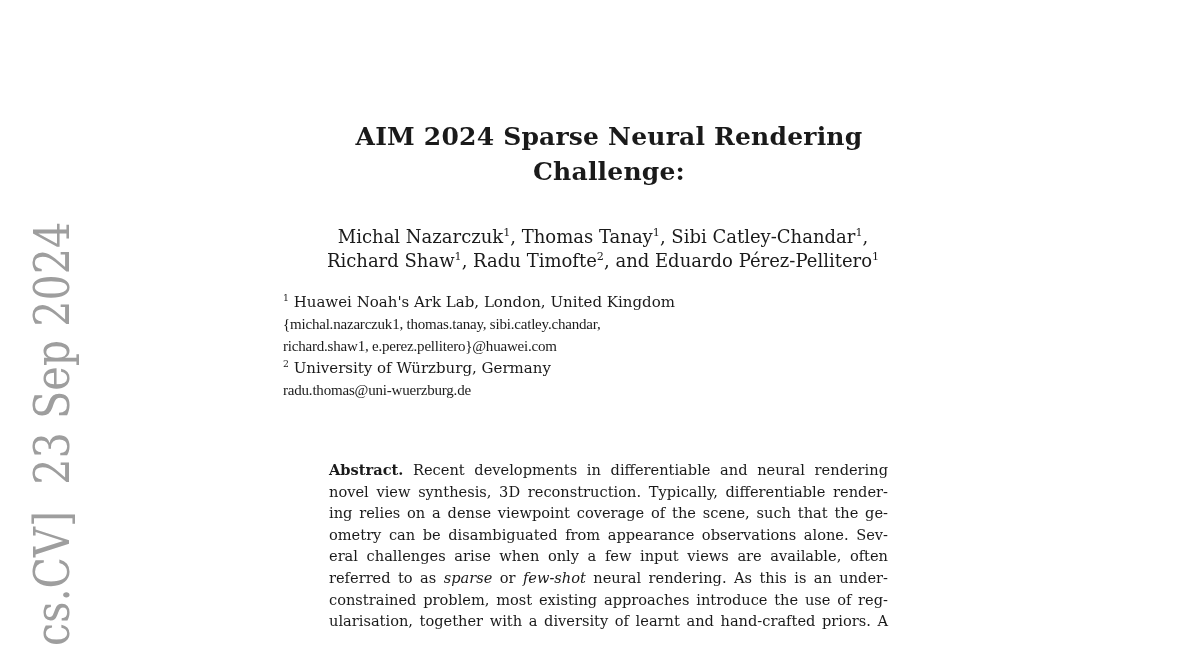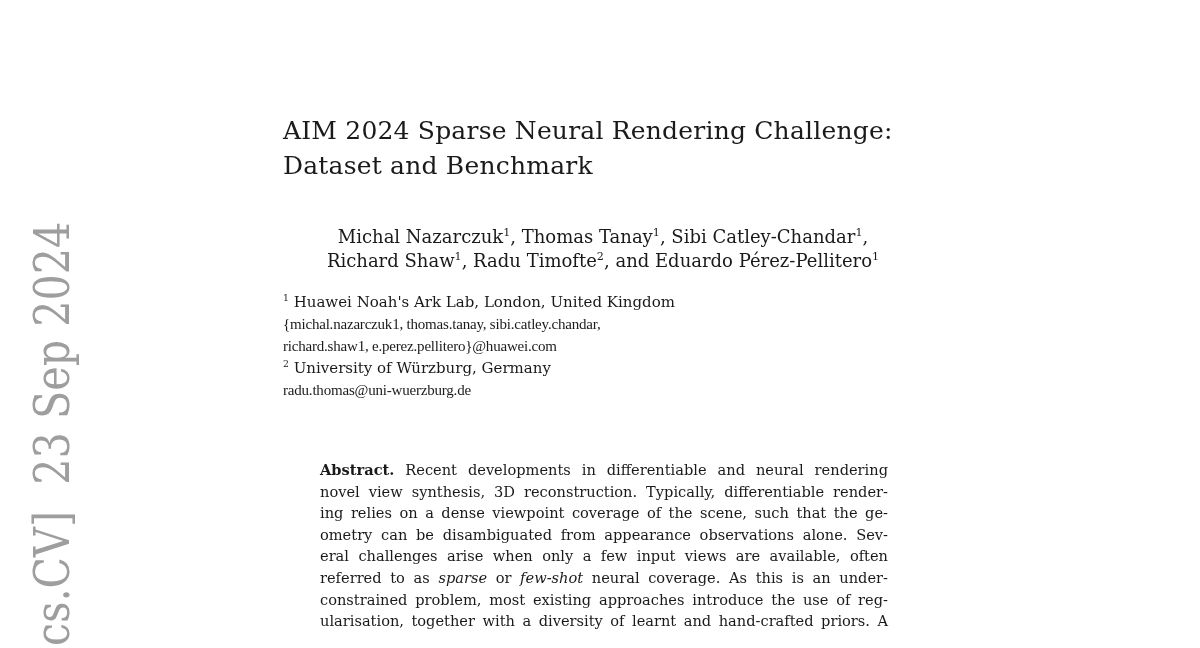--- a/index.html
+++ b/index.html
@@ -34,23 +34,24 @@
     left: 283px;
     top: 0;
     width: 640px;
     height: 648px;
   }
   .title {
     position: absolute;
     top: 113px;
     left: 0;
     width: 100%;
-    margin: 0;
+    margin: 6px;
+    text-align: center;
     font-size: 25px;
-    font-weight: normal;
+    font-weight: bold;
     line-height: 35px;
     letter-spacing: 0.2px;
   }
   .authors {
     position: absolute;
     top: 225px;
     left: 0;
     width: 100%;
     text-align: center;
     font-size: 18px;
@@ -77,41 +78,41 @@
     width: 568px;
     font-size: 14.6px;
     line-height: 21.6px;
   }
   .abs-line {
     text-align: justify;
     text-align-last: justify;
     white-space: normal;
     height: 21.6px;
     overflow: visible;
+    margin-left: 9px;
   }
   .sup {
     vertical-align: super;
     font-size: 0.62em;
     line-height: 0;
   }
   em { font-style: italic; }
   strong { font-weight: bold; }
 </style>
 </head>
 <body>
 
 <div class="page">
 
   <div class="watermark">[cs.CV]  23 Sep 2024</div>
 
   <div class="content">
 
     <h1 class="title">
       <div>AIM 2024 Sparse Neural Rendering Challenge:</div>
-      <div>Dataset and Benchmark</div>
     </h1>
 
     <div class="authors">
         <div class="author-line"><span>Michal Nazarczuk</span><span class="sup">1</span><span>, Thomas Tanay</span><span class="sup">1</span><span>, Sibi Catley-Chandar</span><span class="sup">1</span><span>,</span></div>
         <div class="author-line"><span>Richard Shaw</span><span class="sup">1</span><span>, Radu Timofte</span><span class="sup">2</span><span>, and Eduardo Pérez-Pellitero</span><span class="sup">1</span></div>
       </div>
 
     <div class="affiliations">
         <div class="affil-line"><span class="sup">1</span><span>  Huawei Noah's Ark Lab, London, United Kingdom</span></div>
         <div class="affil-line mono"><span>{michal.nazarczuk1, thomas.tanay, sibi.catley.chandar,</span></div>
@@ -119,19 +120,19 @@
         <div class="affil-line"><span class="sup">2</span><span> University of Würzburg, Germany</span></div>
         <div class="affil-line mono"><span>radu.thomas@uni-wuerzburg.de</span></div>
       </div>
 
     <div class="abstract">
         <div class="abs-line"><strong>Abstract.</strong><span> Recent developments in differentiable and neural rendering</span></div>
         <div class="abs-line"><span>novel view synthesis, 3D reconstruction. Typically, differentiable render-</span></div>
         <div class="abs-line"><span>ing relies on a dense viewpoint coverage of the scene, such that the ge-</span></div>
         <div class="abs-line"><span>ometry can be disambiguated from appearance observations alone. Sev-</span></div>
         <div class="abs-line"><span>eral challenges arise when only a few input views are available, often</span></div>
-        <div class="abs-line"><span>referred to as </span><em>sparse</em><span> or </span><em>few-shot</em><span> neural coverage. As this is an under-</span></div>
+        <div class="abs-line"><span>referred to as </span><em>sparse</em><span> or </span><em>few-shot</em><span> neural rendering. As this is an under-</span></div>
         <div class="abs-line"><span>constrained problem, most existing approaches introduce the use of reg-</span></div>
         <div class="abs-line"><span>ularisation, together with a diversity of learnt and hand-crafted priors. A</span></div>
       </div>
 
   </div>
 </div>
 
 </body></html>

